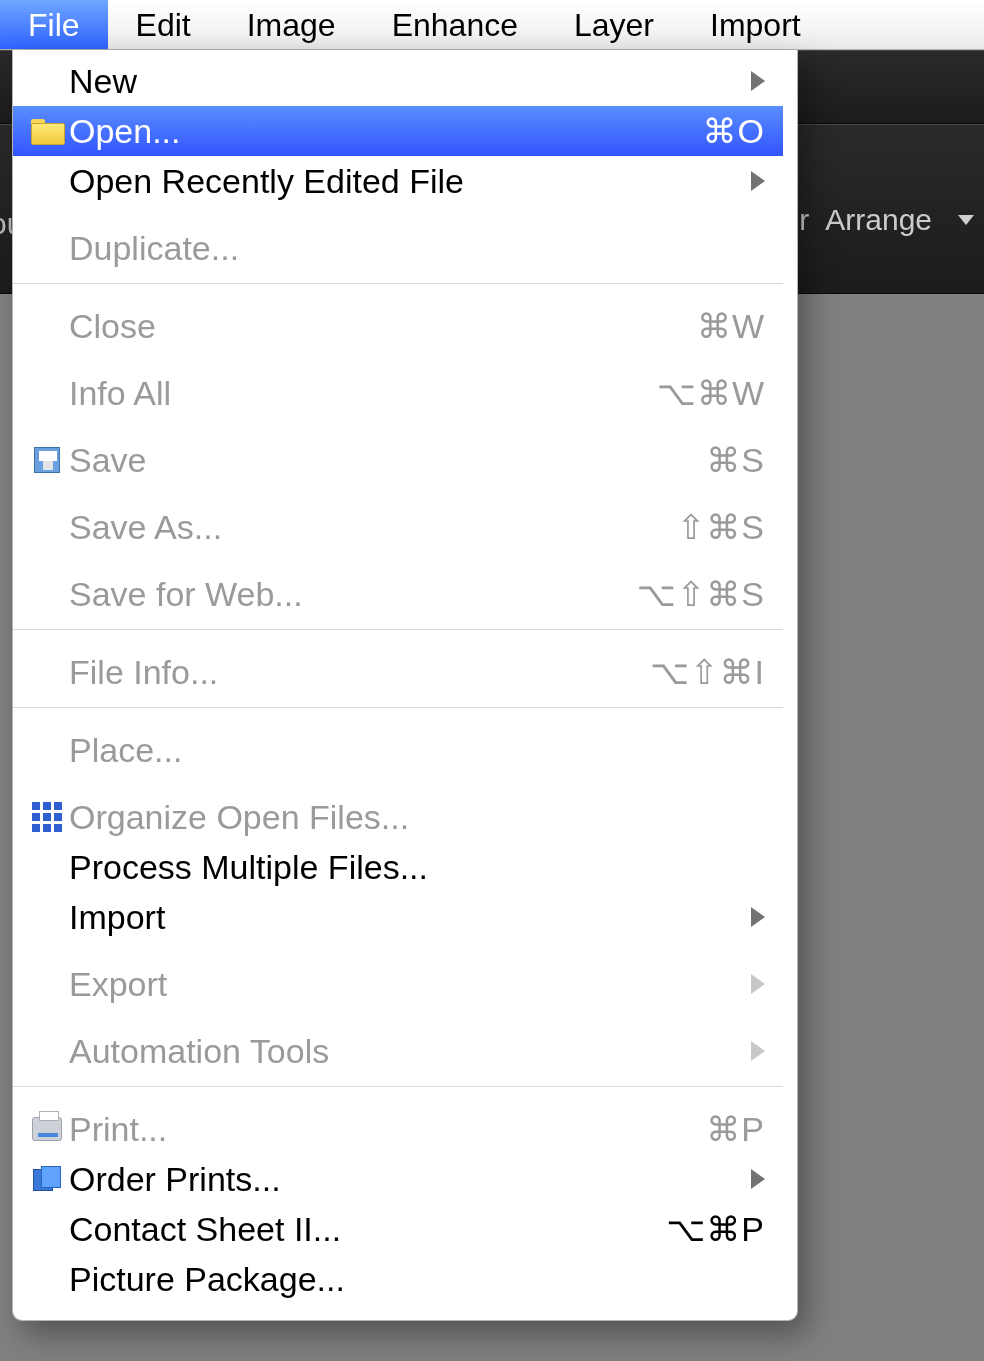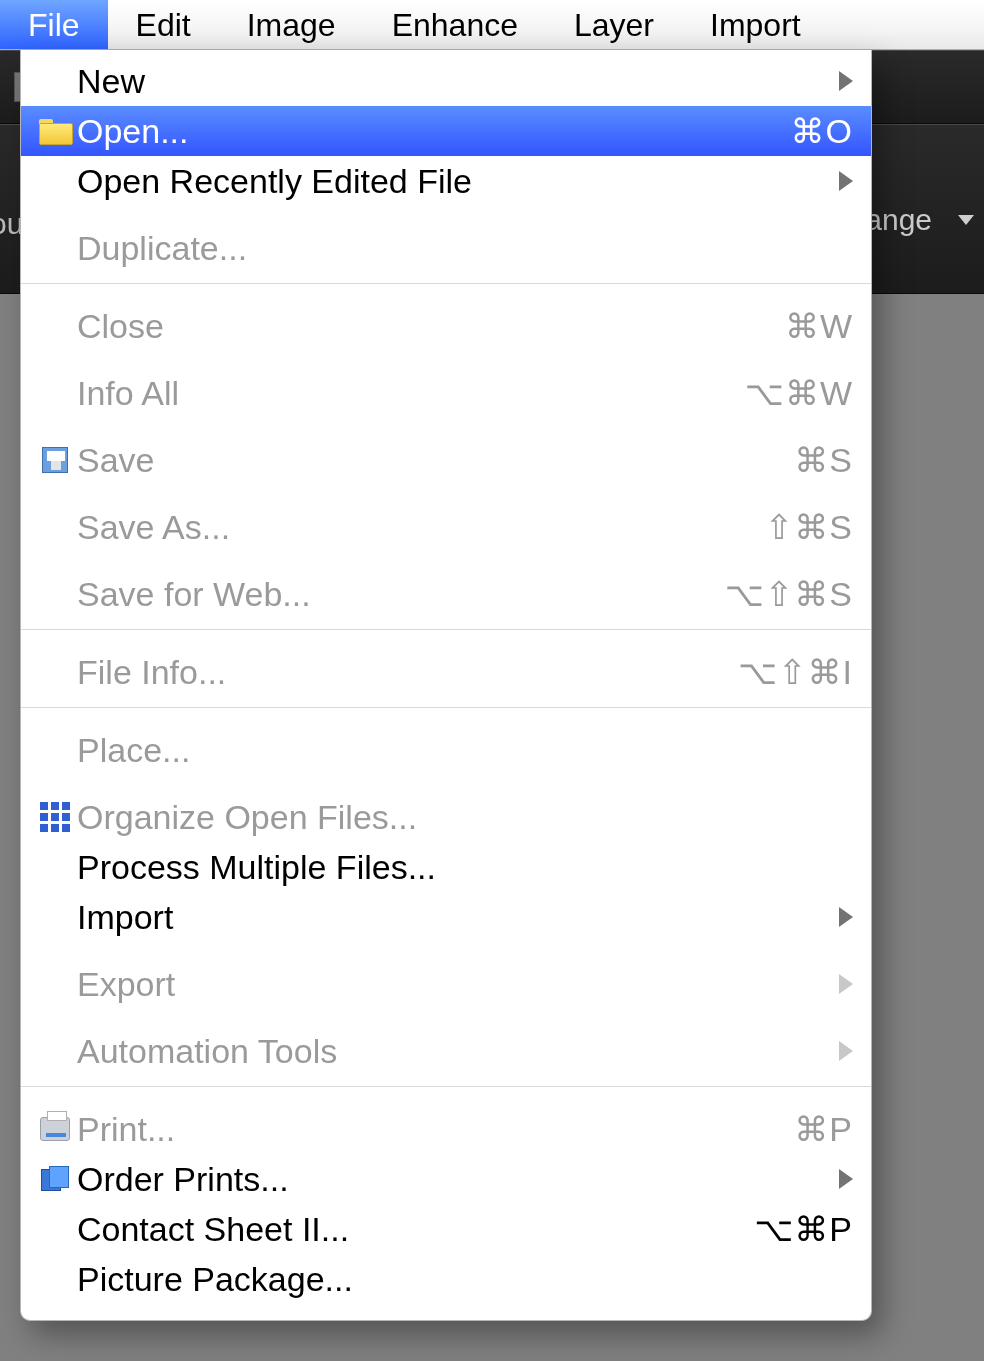--- a/index.html
+++ b/index.html
@@ -72,29 +72,29 @@
     display: flex;
     color: #ccc;
     margin-right: 0;
     padding-right: 6px;
   }
 
   
   .dropdown {
     position: absolute;
     top: 50px;
-    left: 20px;
-    width: 852px;
+    left: 12px;
+    width: 786px;
     background: #fff;
     border: 1px solid #b5b5b5;
     border-top: none;
     box-shadow: 10px 14px 30px rgba(0,0,0,0.35);
     border-bottom-left-radius: 10px;
     border-bottom-right-radius: 10px;
-    padding: 6px 0 16px 0;
+    padding: 6px 14px 16px 0;
     font-size: 34px;
   }
   .dropdown .sep {
     height: 1px;
     background: #d9d9d9;
     margin: 10px 0;
   }
   .dropdown .item {
     display: flex;
     align-items: center;

